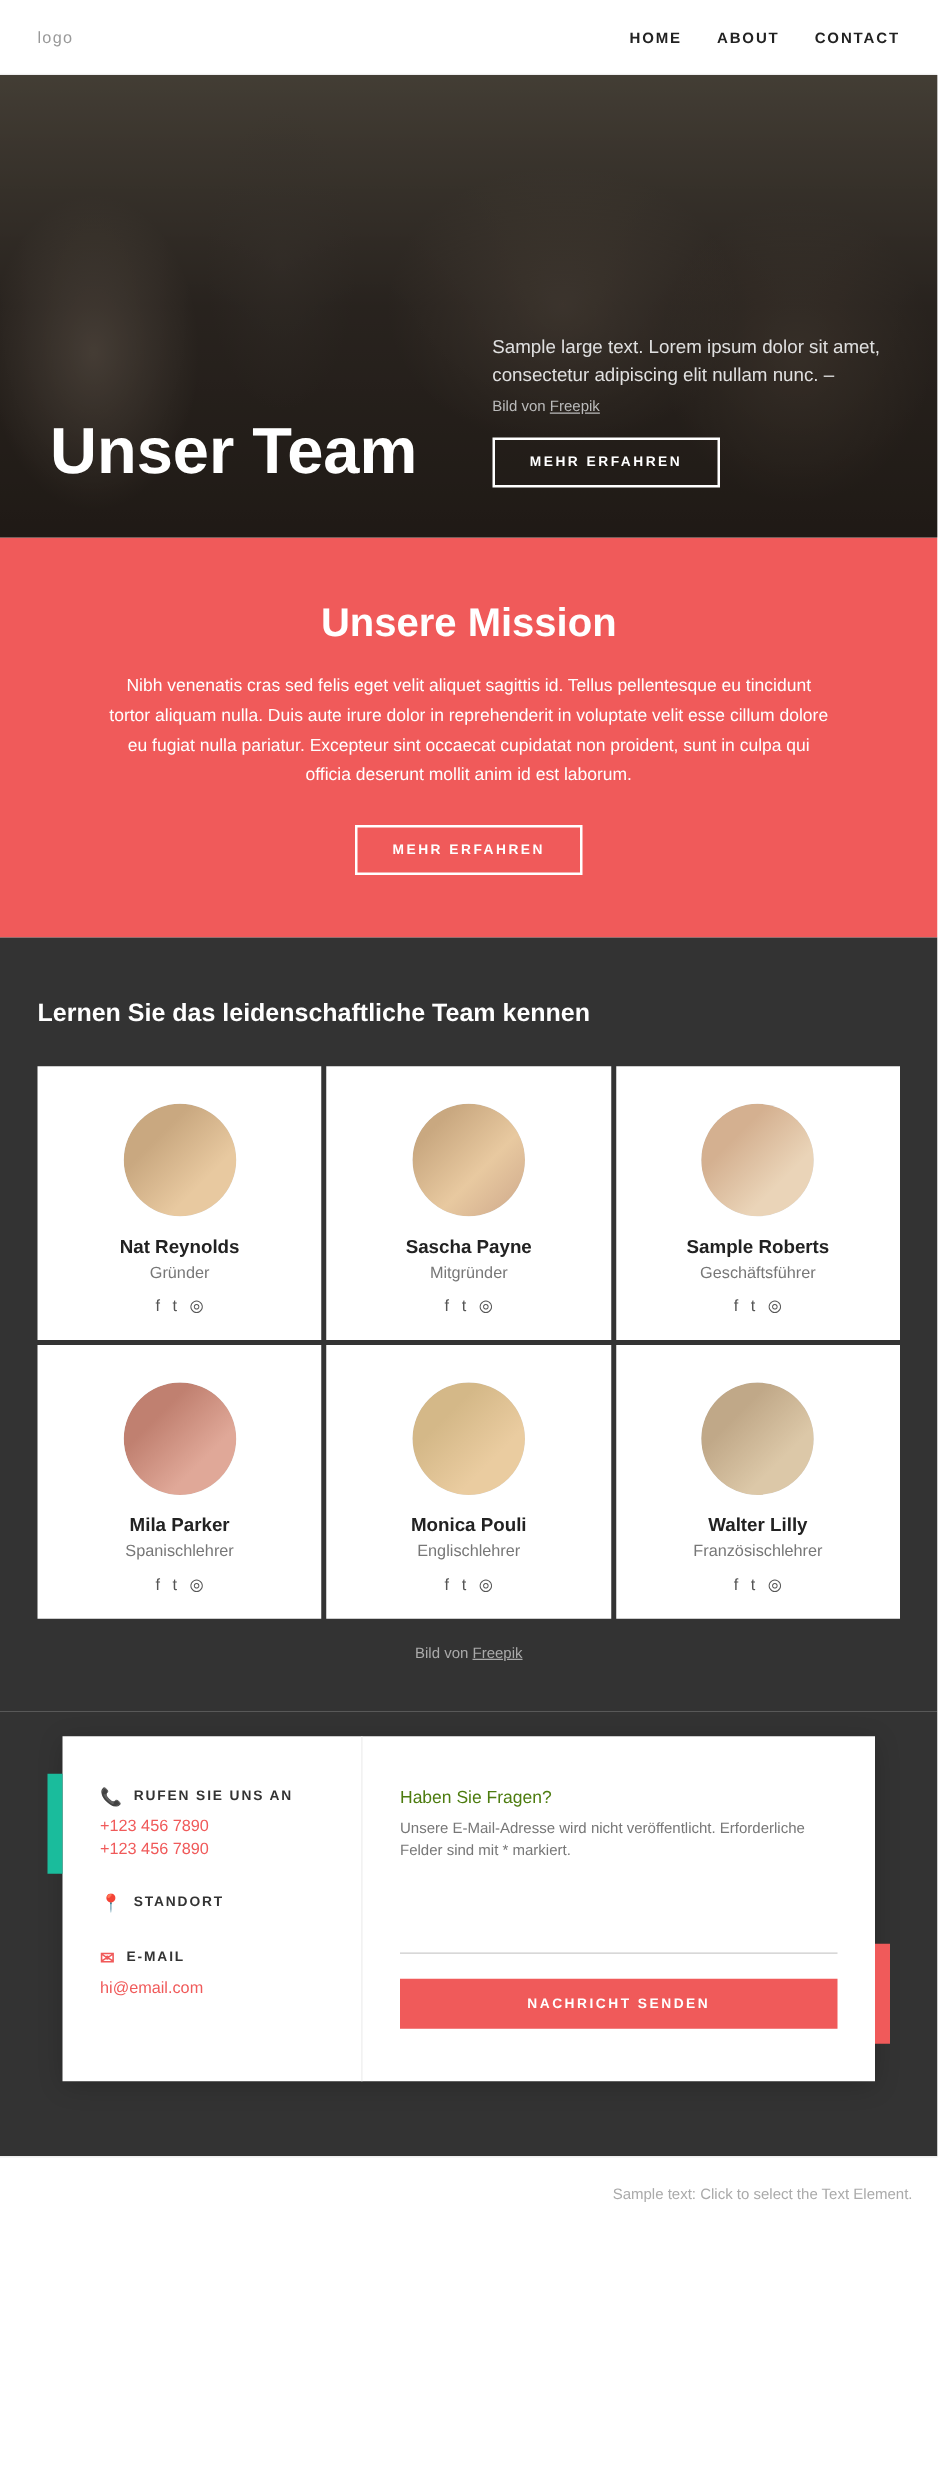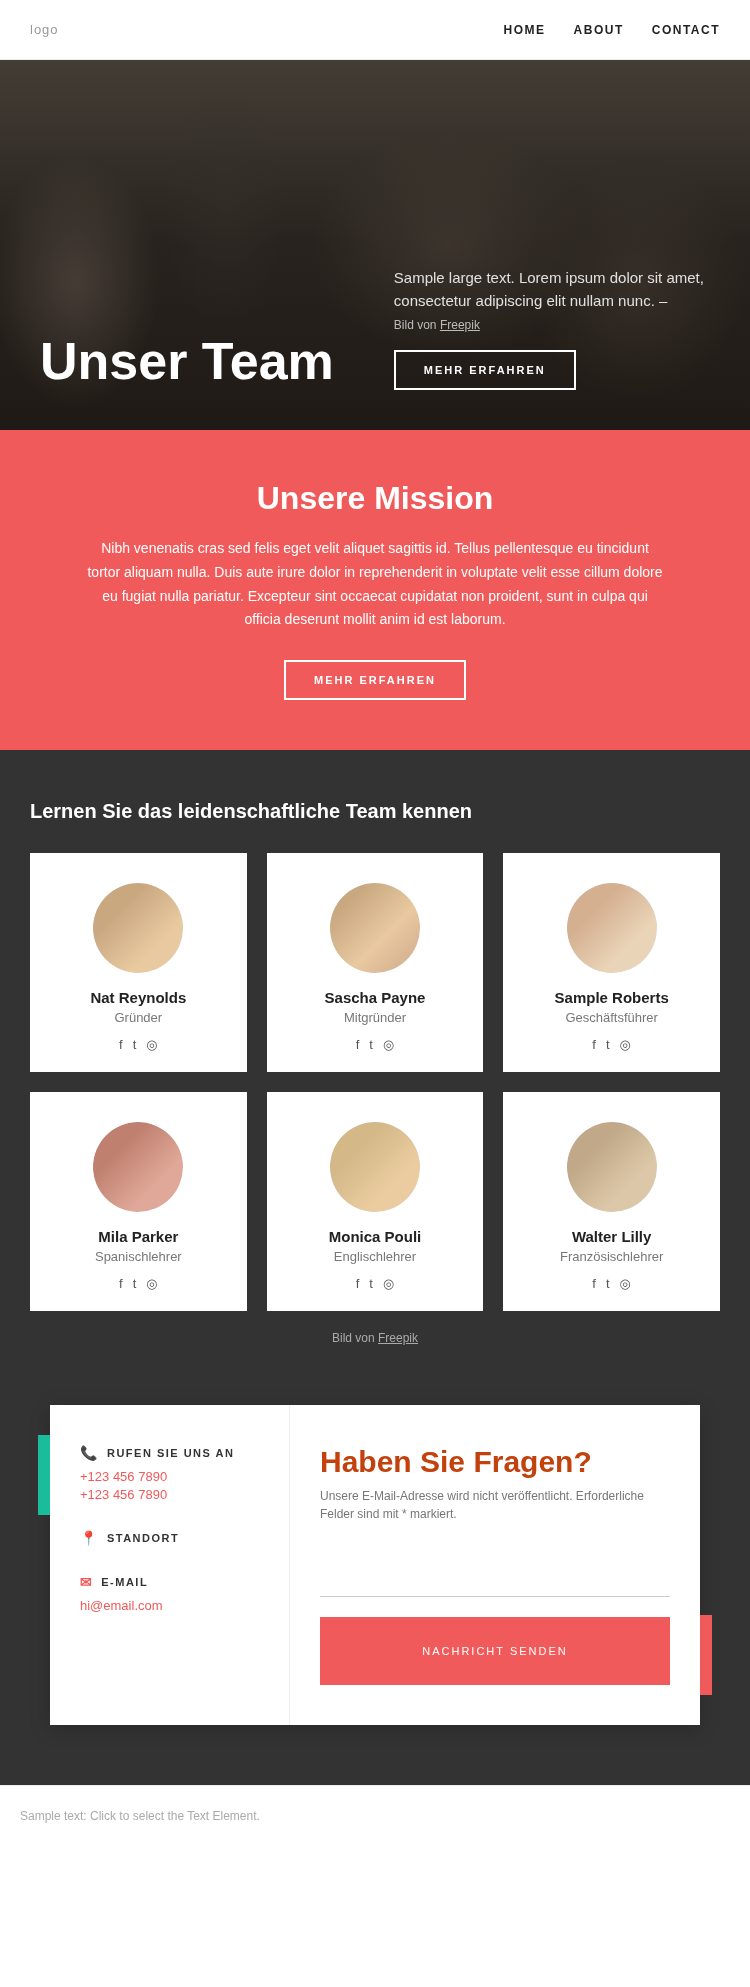--- a/index.html
+++ b/index.html
@@ -69,21 +69,21 @@
       cursor: pointer;
     }
 
     
     .team-section { background: #333; padding: 50px 30px 30px; }
     .team-section h2 {
       font-size: 20px; color: #fff; font-weight: 700;
       margin-bottom: 30px; text-align: left;
     }
     .team-grid {
-      display: grid; grid-template-columns: repeat(3, 1fr); gap: 20px;
+      display: grid; grid-template-columns: repeat(3, 1fr); gap: 4px;
     }
     .team-card {
       background: #fff; padding: 30px 20px 20px; text-align: center;
       display: flex; flex-direction: column; align-items: center;
     }
     .avatar {
       width: 90px; height: 90px; border-radius: 50%;
       background: #ddd; margin-bottom: 16px; overflow: hidden;
       display: flex; align-items: center; justify-content: center;
     }
@@ -130,44 +130,44 @@
       color: #333; text-transform: uppercase; margin-bottom: 8px;
     }
     .contact-icon { font-size: 14px; }
     .contact-icon-phone { color: #f05a5a; }
     .contact-icon-location { color: #f05a5a; }
     .contact-icon-email { color: #f05a5a; }
     .contact-link { font-size: 13px; color: #f05a5a; display: block; margin-bottom: 3px; text-decoration: none; }
     .contact-text { font-size: 13px; color: #555; line-height: 1.5; }
 
     .contact-form-side { flex: 1; padding: 40px 30px; }
-    .contact-form-side h3 { font-size: 30px; font-weight: 700; color: #c2410c; margin-bottom: 8px; }
+    .contact-form-side h3 { font-size: 14px; font-weight: 400; color: #4d7c0f; margin-bottom: 8px; }
     .contact-form-side p { font-size: 12px; color: #777; margin-bottom: 24px; line-height: 1.5; }
     .form-field {
       width: 100%; border: none; border-bottom: 1px solid #ccc;
       padding: 10px 0; font-size: 13px; color: #444; outline: none;
       background: transparent; margin-bottom: 16px; display: block;
     }
     .form-field::placeholder { color: #aaa; }
     .form-message {
       width: 100%; border: none; border-bottom: 1px solid #ccc;
       padding: 10px 0; font-size: 13px; color: #444; outline: none;
       background: transparent; margin-bottom: 20px; display: block; resize: none;
       height: 50px;
     }
     .form-message::placeholder { color: #aaa; }
     .submit-btn {
-      width: 100%; padding: 28px; background: #f05a5a; color: #fff;
-      border: none; font-size: 11px; font-weight: 400; letter-spacing: 2px;
+      width: 100%; padding: 14px; background: #f05a5a; color: #fff;
+      border: none; font-size: 11px; font-weight: 700; letter-spacing: 2px;
       text-transform: uppercase; cursor: pointer;
     }
 
     
     footer {
-      background: #fff; padding: 20px; text-align: left;
+      background: #fff; padding: 20px; text-align: right;
       border-top: 1px solid #eee;
     }
     .footer-text { font-size: 12px; color: #aaa; }
   </style>
 </head>
 <body>
 
 <nav>
   <span class="nav-logo">logo</span>
   <div class="nav-links">

